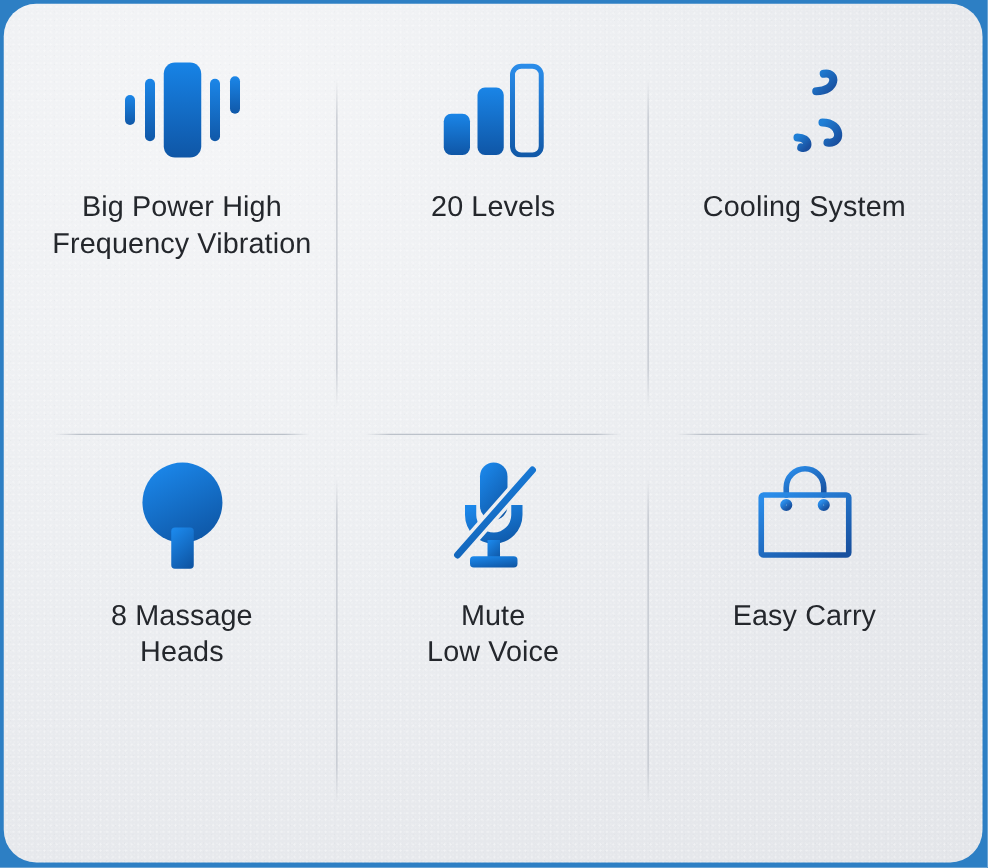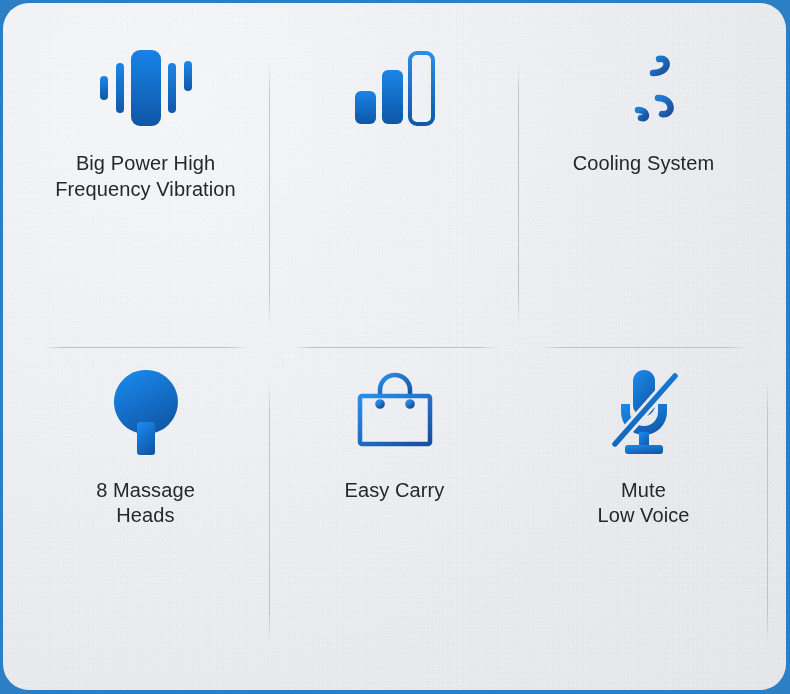--- a/index.html
+++ b/index.html
@@ -103,21 +103,21 @@
   .icon-wrap {
     height: 118px;
     display: flex;
     align-items: center;
     justify-content: center;
   }
   .row2 .icon-wrap { height: 128px; }
 
   .label {
     color: #24272c;
-    font-size: 20px;
+    font-size: 23px;
     line-height: 1.28;
     text-align: center;
     white-space: pre-line;
     letter-spacing: .1px;
     font-weight: 400;
   }
   .row1 .label { margin-top: 4px; }
   .row2 .label { margin-top: 2px; }
 
   svg { display: block; }
@@ -166,20 +166,21 @@
               <linearGradient id="gLvStroke" x1="0" y1="0" x2="0" y2="1">
                 <stop offset="0" stop-color="#2a8ce9"></stop>
                 <stop offset="1" stop-color="#1159a8"></stop>
               </linearGradient>
             </defs>
             <rect x="2" y="41" width="21" height="33" rx="6" fill="url(#gLv)"></rect>
             <rect x="29" y="20" width="21" height="54" rx="6" fill="url(#gLv)"></rect>
             <rect x="57" y="3" width="23" height="71" rx="7" fill="none" stroke="url(#gLvStroke)" stroke-width="4"></rect>
           </svg>
         </div>
+        <div class="label">20 Levels</div>
       </div>
 
       <div class="cell row1 hline">
         <div class="icon-wrap">
           <svg width="92" height="72" viewBox="0 0 92 72" aria-hidden="true">
             <defs>
               <linearGradient id="gWind" x1="0" y1="0" x2="1" y2="1">
                 <stop offset="0" stop-color="#1f7fd6"></stop>
                 <stop offset="1" stop-color="#1a4f9e"></stop>
               </linearGradient>
@@ -210,40 +211,20 @@
                 <stop offset="0" stop-color="#1b87ea"></stop>
                 <stop offset="1" stop-color="#0e56a5"></stop>
               </linearGradient>
             </defs>
             <path d="M40 4 a32 32 0 1 1 -0.1 0 Z" fill="url(#gHead)"></path>
             <rect x="31" y="56" width="18" height="33" rx="3" fill="url(#gHead)"></rect>
           </svg>
         </div>
         <div class="label">8 Massage
 Heads</div>
-      </div>
-
-      <div class="cell row2">
-        <div class="icon-wrap">
-          <svg width="88" height="84" viewBox="0 0 88 84" aria-hidden="true">
-            <defs>
-              <linearGradient id="gBag" x1="0.1" y1="0" x2="0.9" y2="1">
-                <stop offset="0" stop-color="#2a8ce9"></stop>
-                <stop offset="1" stop-color="#18519f"></stop>
-              </linearGradient>
-            </defs>
-            <g fill="none" stroke="url(#gBag)" stroke-width="4.5" stroke-linejoin="round" stroke-linecap="round">
-              <path d="M29 26 v-6 a15 15 0 0 1 30 0 v6"></path>
-              <rect x="9" y="26" width="70" height="48" rx="2"></rect>
-              <circle cx="29" cy="34" r="2.6"></circle>
-              <circle cx="59" cy="34" r="2.6"></circle>
-            </g>
-          </svg>
-        </div>
-        <div class="label">Easy Carry</div>
       </div>
 
       <div class="cell row2 vline">
         <div class="icon-wrap">
           <svg width="82" height="92" viewBox="0 0 82 92" aria-hidden="true">
             <defs>
               <linearGradient id="gMic" x1="0.2" y1="0" x2="0.8" y2="1">
                 <stop offset="0" stop-color="#1b87ea"></stop>
                 <stop offset="1" stop-color="#0f57a6"></stop>
               </linearGradient>
@@ -258,15 +239,35 @@
               <rect x="36" y="66" width="10" height="16"></rect>
               <rect x="22" y="79" width="38" height="9" rx="3"></rect>
             </g>
             <line x1="12" y1="78" x2="72" y2="10" stroke="url(#gMic)" stroke-width="5.5" stroke-linecap="round"></line>
           </svg>
         </div>
         <div class="label">Mute
 Low Voice</div>
       </div>
 
+      <div class="cell row2">
+        <div class="icon-wrap">
+          <svg width="88" height="84" viewBox="0 0 88 84" aria-hidden="true">
+            <defs>
+              <linearGradient id="gBag" x1="0.1" y1="0" x2="0.9" y2="1">
+                <stop offset="0" stop-color="#2a8ce9"></stop>
+                <stop offset="1" stop-color="#18519f"></stop>
+              </linearGradient>
+            </defs>
+            <g fill="none" stroke="url(#gBag)" stroke-width="4.5" stroke-linejoin="round" stroke-linecap="round">
+              <path d="M29 26 v-6 a15 15 0 0 1 30 0 v6"></path>
+              <rect x="9" y="26" width="70" height="48" rx="2"></rect>
+              <circle cx="29" cy="34" r="2.6"></circle>
+              <circle cx="59" cy="34" r="2.6"></circle>
+            </g>
+          </svg>
+        </div>
+        <div class="label">Easy Carry</div>
+      </div>
+
     </div>
   </div>
 </div>
 
 </body></html>

